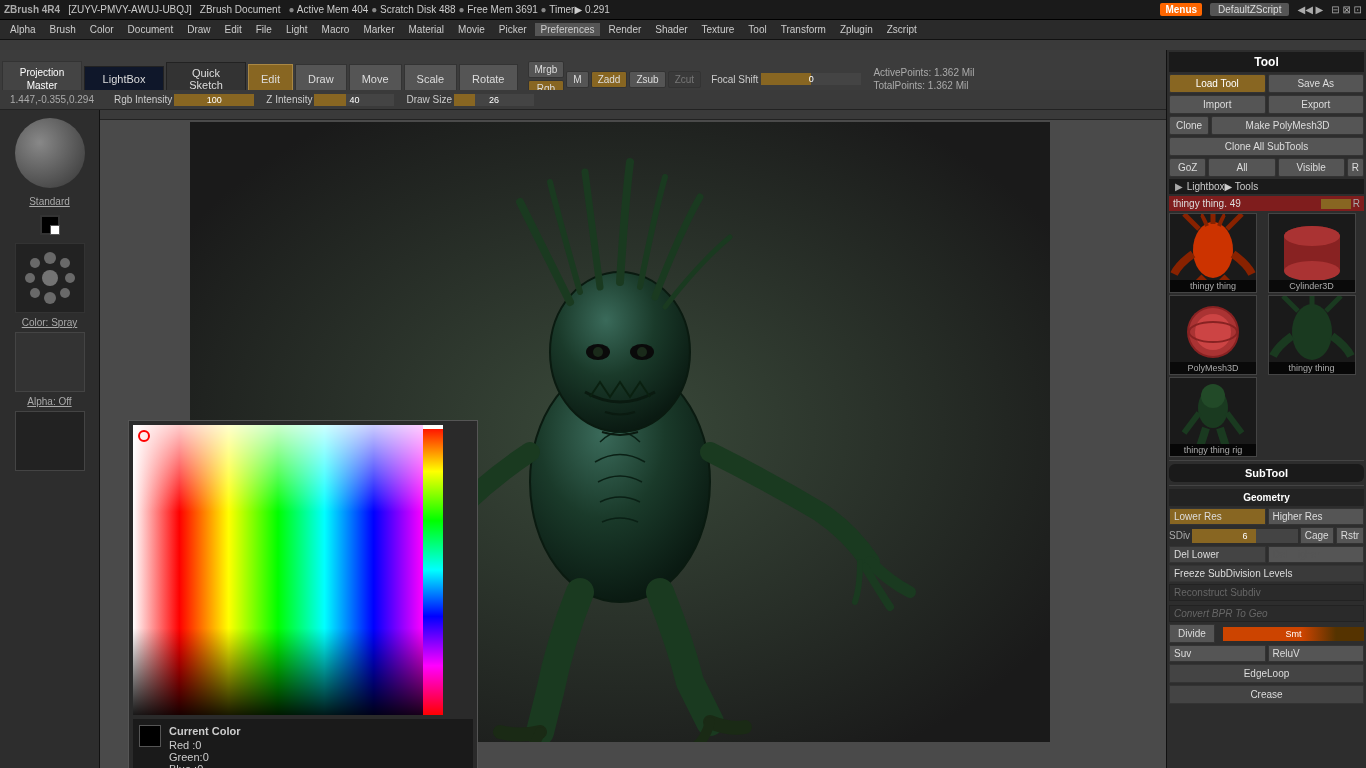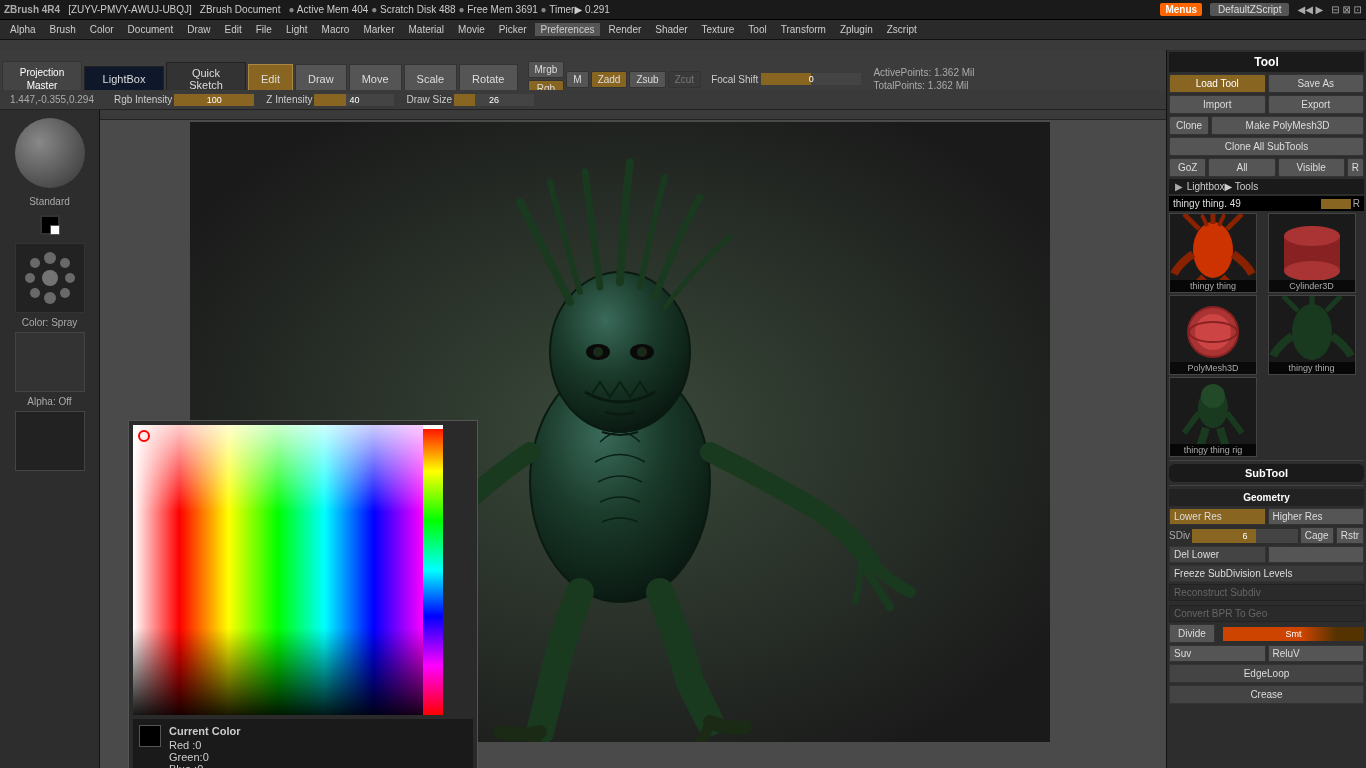--- a/index.html
+++ b/index.html
@@ -91,21 +91,21 @@
 
     .divider { height: 1px; background: #444; margin: 3px 0; }
 
     .smt-fill { background: linear-gradient(to right, #cc4400 70%, #553300 100%); }
 
     
     .tool-thumb { width: 88px; height: 80px; background: #1a1a1a; border: 1px solid #444; display: flex; flex-direction: column; align-items: center; justify-content: flex-end; overflow: hidden; cursor: pointer; position: relative; }
     .tool-thumb-label { font-size: 9px; color: #aaa; background: rgba(0,0,0,0.7); width: 100%; text-align: center; padding: 1px 0; }
 
     #left-sphere { width: 70px; height: 70px; background: radial-gradient(circle at 35% 35%, #888, #333); border-radius: 50%; margin: 4px auto; }
-    .left-label { font-size: 10px; color: #aaa; text-align: right; }
+    .left-label { font-size: 10px; color: #aaa; text-align: right; text-decoration: underline; }
     .alpha-preview { width: 70px; height: 60px; background: #333; border: 1px solid #444; }
     .texture-preview { width: 70px; height: 60px; background: #222; border: 1px solid #444; }
   </style>
 </head>
 <body>
 
 <div id="top-bar">
   <span class="title">ZBrush 4R4</span>
   <span>[ZUYV-PMVY-AWUJ-UBQJ]</span>
   <span>ZBrush Document</span>
@@ -523,21 +523,21 @@
     <div class="rp-btn">All</div>
     <div class="rp-btn">Visible</div>
     <div class="rp-btn" style="flex:0 0 auto; padding:3px 4px;">R</div>
   </div>
 
   <div class="lightbox-bar" style="background:#1a1a1a; cursor:pointer; margin-bottom:2px;">
     <span class="arrow">▶</span>
     <span>Lightbox▶ Tools</span>
   </div>
 
-  <div style="background:#000000; padding:2px 4px; display:flex; align-items:center; margin-bottom:2px; position:relative;">
+  <div style="background:#7f1d1d; padding:2px 4px; display:flex; align-items:center; margin-bottom:2px; position:relative;">
     <span style="font-size:10px; color:#ddd; flex:1;">thingy thing. 49</span>
     <div style="width:30px; height:10px; background:#886622; position:relative; display:inline-block;"></div>
     <span style="font-size:10px; color:#aaa; margin-left:2px;">R</span>
   </div>
 
   <div class="rp-thumb-grid">
 
     <div class="tool-thumb" style="background:#1a1a1a; position:relative; overflow:hidden;">
       <svg width="88" height="72">
         <rect width="88" height="72" fill="#1a1a1a"></rect>
@@ -631,21 +631,21 @@
 
   <div class="rp-geom-row">
     <div class="rp-geom-btn" style="flex:1; background:#444;">Del Lower</div>
     <div class="rp-geom-btn" style="flex:1; color:#555;">Del Higher</div>
   </div>
 
   <div style="background:#3a3a3a; color:#ddd; border:1px solid #333; padding:2px 4px; font-size:10px; margin-bottom:2px; cursor:pointer;">Freeze SubDivision Levels</div>
 
   <div style="background:#2a2a2a; color:#666; border:1px solid #222; padding:2px 4px; font-size:10px; margin-bottom:4px; cursor:pointer;">Reconstruct Subdiv</div>
 
-  <div style="background:#2a2a2a; color:#666; border:1px solid #222; padding:2px 4px; font-size:10px; margin-bottom:2px; cursor:pointer;">Convert BPR To Geo</div>
+  <div style="background:#2a2a2a; color:#666; border:1px solid #222; padding:2px 4px; font-size:10px; margin-bottom:2px; cursor:pointer;font-style:italic;">Convert BPR To Geo</div>
 
   <div style="display:flex; align-items:center; gap:8px; margin-bottom:2px;">
     <div class="rp-geom-btn" style="flex:0 0 auto; padding:3px 8px;">Divide</div>
     <div style="flex:1; height:14px; background:#553300; position:relative; overflow:hidden;">
       <div class="smt-fill" style="width:80%; height:100%;"></div>
       <span style="position:absolute; top:0; width:100%; text-align:center; font-size:9px; color:#fff; line-height:14px;">Smt</span>
     </div>
   </div>
 
   <div class="rp-geom-row">

